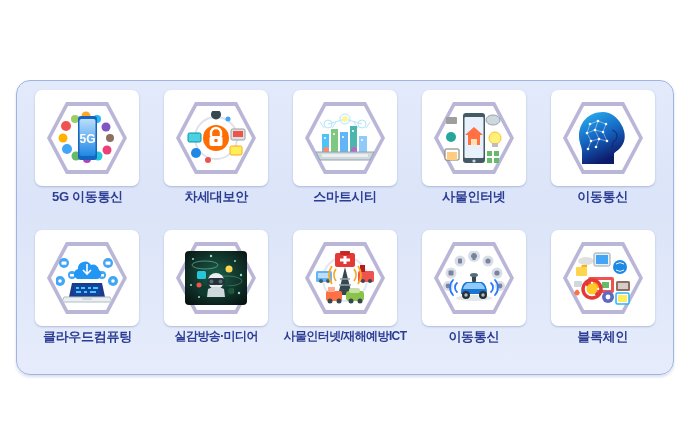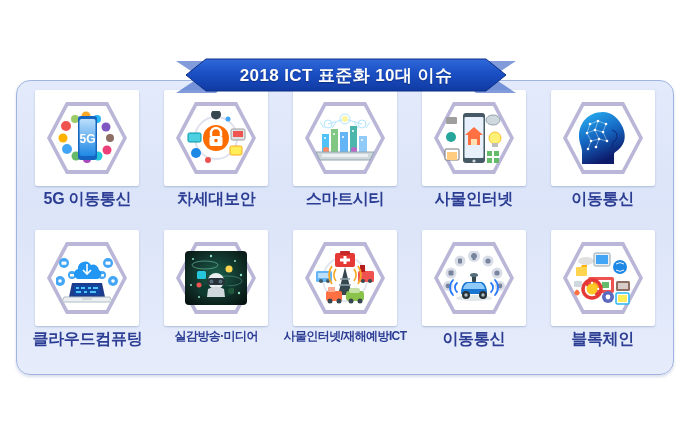--- a/index.html
+++ b/index.html
@@ -65,73 +65,58 @@
   }
   .cell{
     display:flex;
     flex-direction:column;
     align-items:center;
     justify-content:flex-start;
   }
   .card{
     width:104px;height:96px;
     background:#ffffff;
-    border-radius:2px;
+    border-radius:7px;
     box-shadow:0 1px 2px rgba(110,130,175,.45);
     display:flex;align-items:center;justify-content:center;
     position:relative;
     overflow:hidden;
   }
   .hex{
     position:relative;
     width:84px;height:84px;
     display:flex;align-items:center;justify-content:center;
   }
   .hex svg{position:absolute;left:0;top:0;}
   .hex .art{
     position:relative;
     width:62px;height:58px;
     display:flex;align-items:center;justify-content:center;
     z-index:2;
   }
   .hex .art svg{position:static;}
   .label{
     margin-top:4px;
-    font-size:16px;
+    font-size:13px;
     font-weight:bold;
     color:#2c3d94;
     text-align:center;
     line-height:1.1;
     white-space:nowrap;
     letter-spacing:-.3px;
   }
   .label.small{font-size:12px;letter-spacing:-.6px;}
 </style>
 </head>
 <body>
 
 <div class="infographic">
 
   <div class="panel"></div>
 
-  <div class="banner-wrap">
-    <svg width="340" height="36" viewBox="0 0 340 36" xmlns="http://www.w3.org/2000/svg">
-      <defs>
-        <linearGradient id="bgrad" x1="0" y1="0" x2="0" y2="1">
-          <stop offset="0%" stop-color="#2f69da"></stop>
-          <stop offset="45%" stop-color="#1a4fc4"></stop>
-          <stop offset="100%" stop-color="#103aa2"></stop>
-        </linearGradient>
-      </defs>
-      <path d="M0,4 L40,4 L52,16 L288,16 L300,4 L340,4 L316,20 L340,36 L300,36 L288,24 L52,24 L40,36 L0,36 L24,20 Z" fill="#1b4bbd" opacity="0.55"></path>
-      <path d="M30,2 L310,2 L330,18 L310,34 L30,34 L10,18 Z" fill="url(#bgrad)"></path>
-      <path d="M30,2 L310,2 L330,18 L310,34 L30,34 L10,18 Z" fill="none" stroke="#0d2f86" stroke-width="1"></path>
-    </svg>
-    <div class="banner-text">2018 ICT 표준화 10대 이슈</div>
-  </div>
 
   <div class="grid">
 
     <div class="cell">
       <div class="card">
         <div class="hex">
           <svg width="84" height="84" viewBox="0 0 84 84">
             <polygon points="21,6 63,6 82,42 63,78 21,78 2,42" fill="#b9b6d8"></polygon>
             <polygon points="23,10 61,10 78,42 61,74 23,74 6,42" fill="#ffffff"></polygon>
           </svg>

